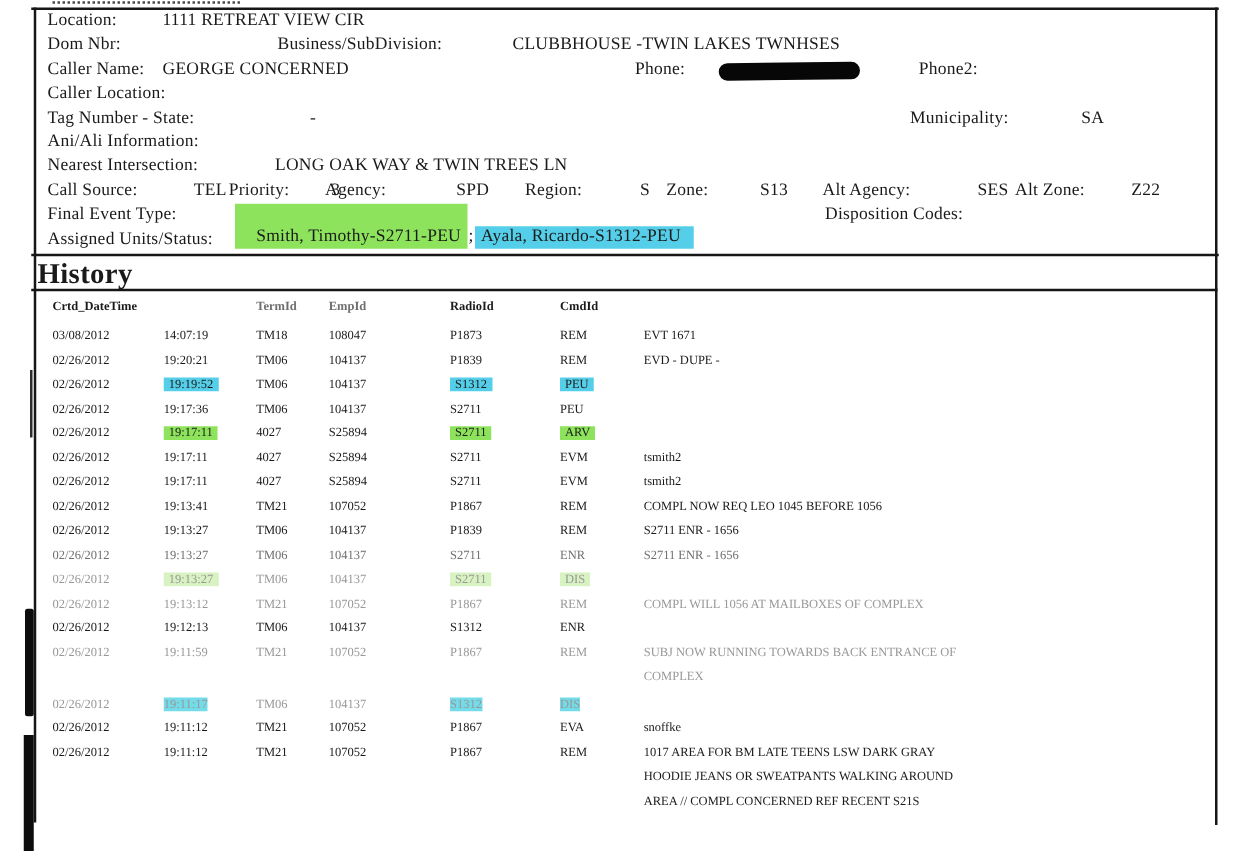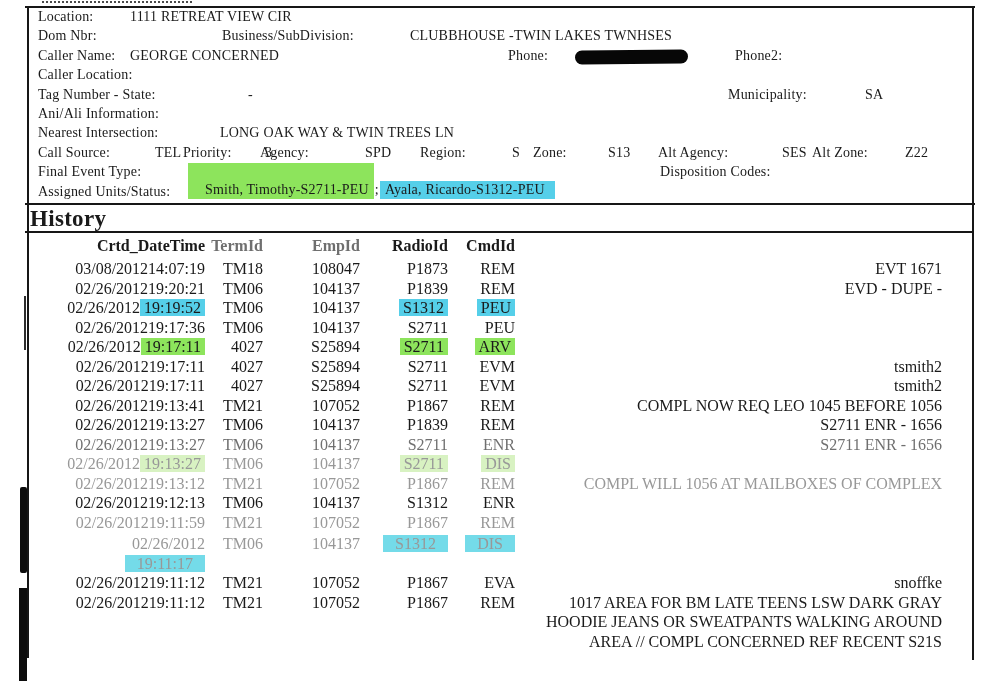--- a/index.html
+++ b/index.html
@@ -23,38 +23,38 @@
   .hdr-row{position:absolute;left:0;right:0;height:19px;font-size:14px;letter-spacing:0.2px;}
   .hdr-row b{position:absolute;font-weight:normal;white-space:nowrap;}
   .hdr-row .val{position:absolute;white-space:nowrap;margin-left:20px;}
   .redaction{position:absolute;left:575px;top:2px;width:113px;height:14px;background:#070707;border-radius:7px;transform:rotate(-0.6deg);}
   .units-wrap{position:absolute;left:188px;top:-2px;white-space:nowrap;font-size:14px;}
   .u-green{background:var(--green_hl);padding:19px 5px 2px 17px;}
   .u-sep{padding:0 1px;}
   .u-cyan{background:var(--cyan_hl);padding:1px 10px 2px 5px;}
   
   .hist-title{left:30px;top:206px;font-size:23px;font-weight:bold;letter-spacing:0.3px;}
-  .htable{left:42px;top:236px;width:900px;font-size:16px;text-align:right;}
+  .htable{left:42px;top:236px;width:900px;font-size:10px;}
   .hhdr{display:flex;font-weight:bold;line-height:20px;margin-bottom:3px;}
   .hhdr .c-term,.hhdr .c-emp{color:#6f6f6f;}
   .hrow{display:flex;line-height:19.5px;align-items:flex-start;}
   .c-date{width:163px;flex:none;}
   .c-date .d{display:inline-block;width:89px;}
   .c-term{width:58px;flex:none;}
   .c-emp{width:97px;flex:none;}
   .c-radio{width:88px;flex:none;}
   .c-cmd{width:67px;flex:none;}
   .c-rem{flex:1;white-space:pre-line;}
   .tone-dark{color:#1a1a1a;}
   .tone-mid{color:#6f6f6f;}
   .tone-gray{color:#989898;}
   .hl-green{background:var(--green_hl);padding:0 4px;}
   .hl-green-pale{background:var(--green_hl_pale);padding:0 4px;}
   .hl-cyan{background:var(--cyan_hl);padding:0 4px;}
-  .hl-cyan-pale{background:var(--cyan_hl_pale);padding:0 12px;}
+  .hl-cyan-pale{background:var(--cyan_hl_pale);padding:0 0;}
 </style>
 </head>
 <body>
 
 <div class="abs b-top"></div>
 <div class="abs b-left"></div>
 <div class="abs b-right"></div>
 <div class="abs scan-dots"></div>
 <div class="abs art-1"></div>
 <div class="abs art-2"></div>
@@ -234,20 +234,22 @@
         <span class="c-radio"><span class="">S1312</span></span>
         <span class="c-cmd"><span class="">ENR</span></span>
         <span class="c-rem"><span class=""></span></span>
       </div>
       <div class="hrow tone-gray">
         <span class="c-date"><span class="d">02/26/2012</span><span class="t">19:11:59</span></span>
         <span class="c-term"><span class="">TM21</span></span>
         <span class="c-emp"><span class="">107052</span></span>
         <span class="c-radio"><span class="">P1867</span></span>
         <span class="c-cmd"><span class="">REM</span></span>
+        <span class="c-rem"><span class="">SUBJ NOW RUNNING TOWARDS BACK ENTRANCE OF
+COMPLEX</span></span>
       </div>
       <div class="hrow tone-gray" style="margin-top: 2px;">
         <span class="c-date"><span class="d">02/26/2012</span><span class="t hl-cyan-pale">19:11:17</span></span>
         <span class="c-term"><span class="">TM06</span></span>
         <span class="c-emp"><span class="">104137</span></span>
         <span class="c-radio"><span class="hl-cyan-pale">S1312</span></span>
         <span class="c-cmd"><span class="hl-cyan-pale">DIS</span></span>
         <span class="c-rem"><span class=""></span></span>
       </div>
       <div class="hrow tone-dark">

